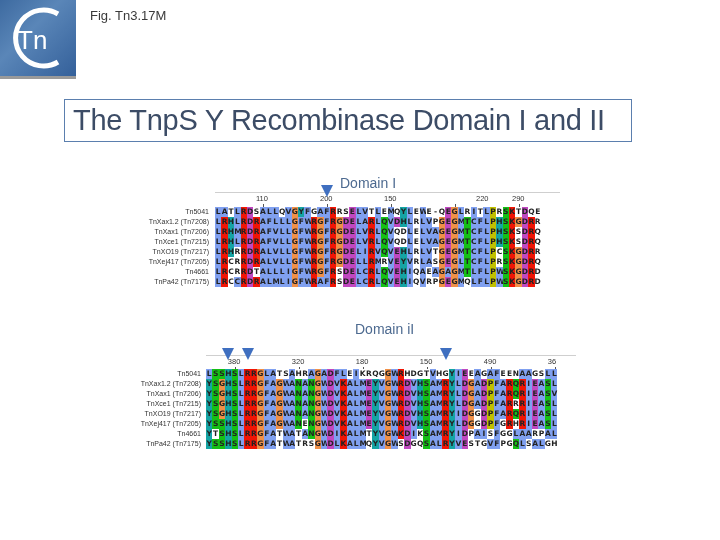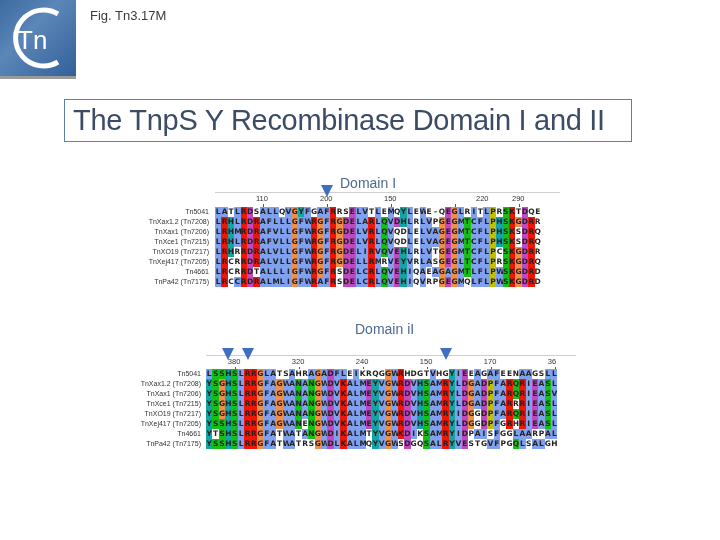--- a/index.html
+++ b/index.html
@@ -486,25 +486,25 @@
       <div class="cell" style="background: rgb(255, 255, 255);">D</div>
     </div>
   </div>
 
 <div class="domain-label" style="left:355px;top:321px;">Domain iI</div>
 <div id="d2-ruler" class="ruler" style="left:206px;top:355px;width:370px;">
     <div class="tick" style="left: 21.8px; top: 1px;">380</div>
     <div class="tickmark" style="left: 28.8px; top: 11px;"></div>
     <div class="tick" style="left: 85.8px; top: 1px;">320</div>
     <div class="tickmark" style="left: 92.8px; top: 11px;"></div>
-    <div class="tick" style="left: 149.8px; top: 1px;">240</div>
+    <div class="tick" style="left: 149.8px; top: 1px;">180</div>
     <div class="tickmark" style="left: 156.8px; top: 11px;"></div>
     <div class="tick" style="left: 213.8px; top: 1px;">150</div>
     <div class="tickmark" style="left: 220.8px; top: 11px;"></div>
-    <div class="tick" style="left: 277.8px; top: 1px;">170</div>
+    <div class="tick" style="left: 277.8px; top: 1px;">490</div>
     <div class="tickmark" style="left: 284.8px; top: 11px;"></div>
     <div class="tick" style="left: 341.8px; top: 1px;">36</div>
     <div class="tickmark" style="left: 348.8px; top: 11px;"></div>
     <div class="arrow" style="border-top-color: rgb(63, 111, 192); left: 16.4px; top: -8px;"></div>
     <div class="arrow" style="border-top-color: rgb(63, 111, 192); left: 35.6px; top: -8px;"></div>
     <div class="arrow" style="border-top-color: rgb(63, 111, 192); left: 234px; top: -8px;"></div>
   </div>
 <div id="d2-labels" class="labels" style="left:100px;top:369px;width:101px;">
     <div>Tn5041</div>
     <div>TnXax1.2 (Tn7208)</div>

